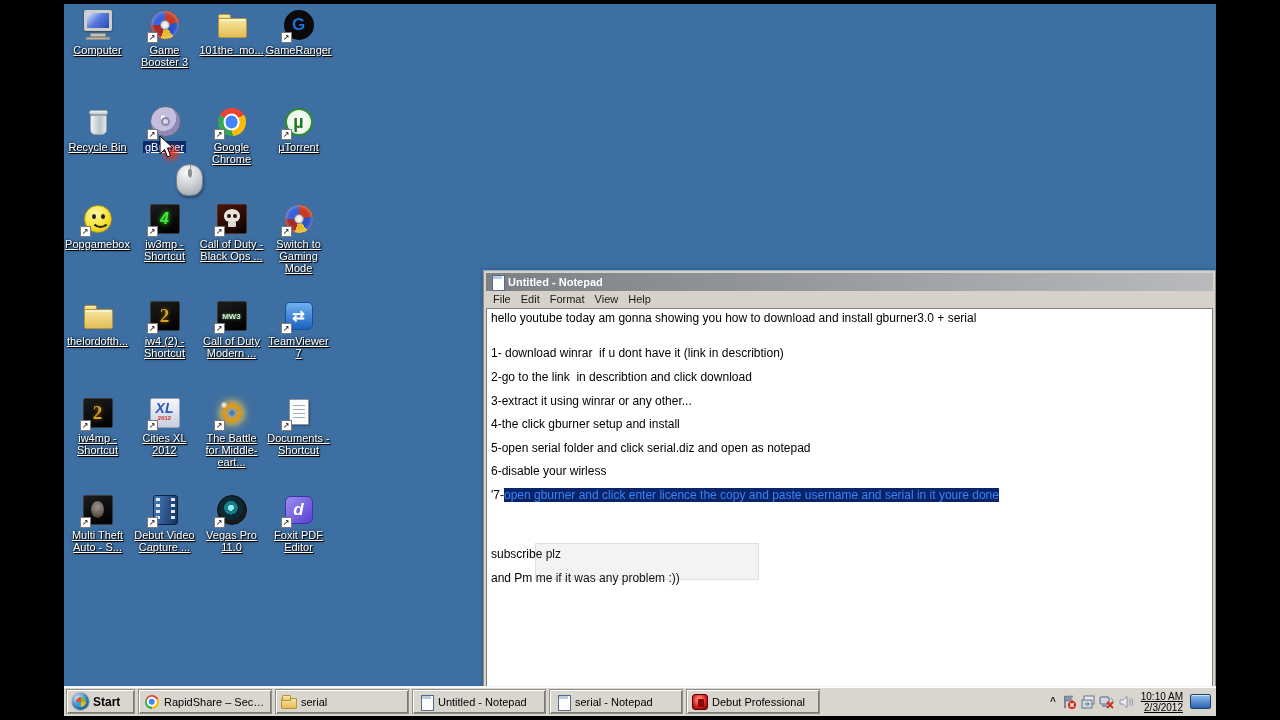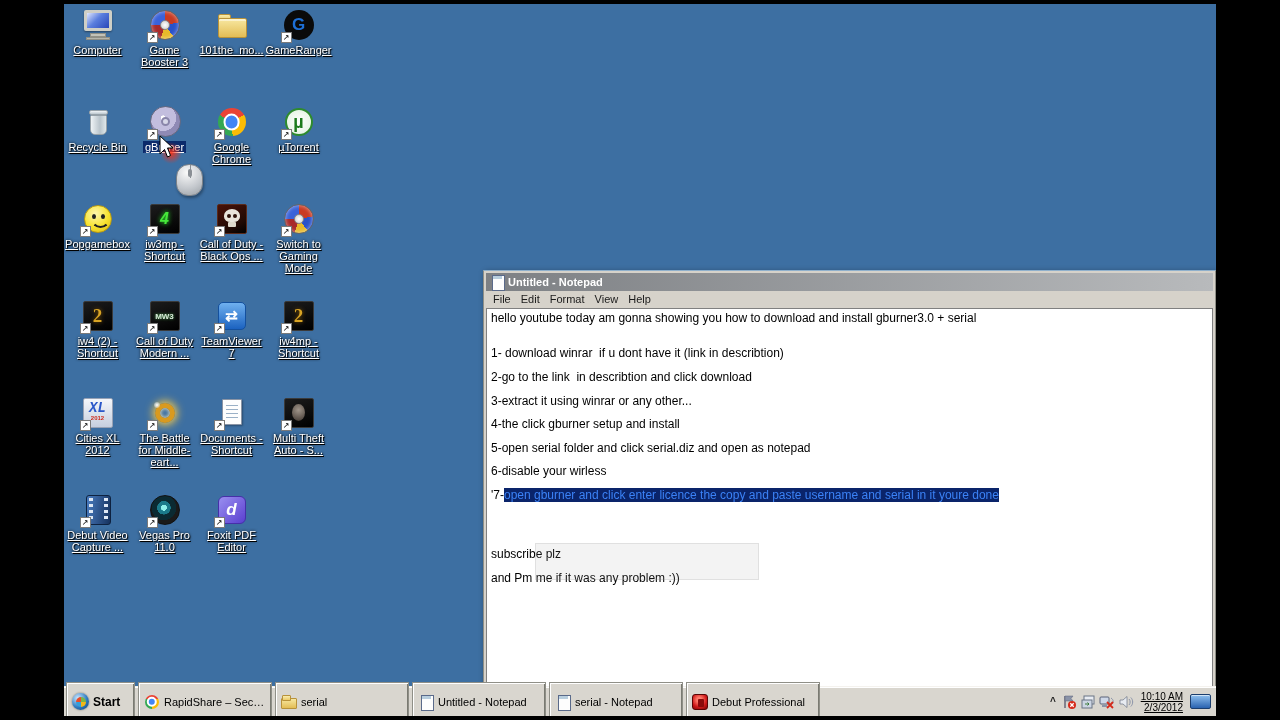--- a/index.html
+++ b/index.html
@@ -77,21 +77,21 @@
   .k-skull .sk-jaw { position:absolute; left:13px; top:20px; width:8px; height:5px; background:#ded9cc; border-radius:1px; }
 
   .k-teamviewer .tv-sq { position:absolute; left:3px; top:3px; width:28px; height:28px; border-radius:5px; background:linear-gradient(#6fb0ef,#1b62c0); border:1px solid #14509e; }
   .k-teamviewer .glyph { color:#fff; font-weight:bold; font-size:15px; }
 
   .k-photo .ph-frame { position:absolute; left:2px; top:5px; width:30px; height:24px; background:#fff; border:1px solid #9aa2aa; box-shadow:0 1px 2px rgba(0,0,0,.35); padding:2px; }
   .k-photo .ph-img { width:100%; height:100%; background:linear-gradient(#aed6f2 0 50%,#e8f2e0 50% 65%,#7fae6e 65% 100%); }
 
   .k-citiesxl .cx-sq { position:absolute; left:2px; top:2px; width:30px; height:30px; border-radius:2px; background:linear-gradient(#f4f6fa,#c6cfdf); border:1px solid #98a2b5; }
   .k-citiesxl .glyph { flex-direction:column; line-height:10px; }
-  .k-citiesxl .xl { color:#2a57c9; font-weight:bold; font-size:14px; font-style:italic;font-family:Liberation Mono, monospace; }
+  .k-citiesxl .xl { color:#2a57c9; font-weight:bold; font-size:14px; font-style:italic; }
   .k-citiesxl .yr { color:#d02a1a; font-weight:bold; font-size:6px; }
 
   .k-ring .ringc { position:absolute; left:7px; top:7px; width:20px; height:20px; border-radius:50%; border:5px solid #d99a1f; box-shadow:0 0 9px 2px rgba(255,205,70,.95), inset 0 0 4px #fff0c0; }
   .k-ring .spark { position:absolute; left:6px; top:6px; width:6px; height:6px; border-radius:50%; background:radial-gradient(#fff,rgba(255,255,200,0)); }
 
   .k-document .pg { position:absolute; left:7px; top:3px; width:20px; height:26px; background:#fdfdfd; border:1px solid #8a94a5; border-radius:1px; box-shadow:1px 1px 2px rgba(0,0,0,.3); }
   .k-document .pg::before { content:""; position:absolute; left:3px; right:3px; top:5px; height:16px; background:repeating-linear-gradient(to bottom,#9ab0c6 0 1px,transparent 1px 4px); }
 
   .k-mta .mta-face { position:absolute; left:10px; top:8px; width:13px; height:17px; border-radius:50%; background:radial-gradient(circle at 50% 35%,#a89c90,#5a5048 75%,#2a2520); opacity:.95; }
 
@@ -139,21 +139,21 @@
   .mini-debut { border-radius:3px; background:radial-gradient(circle at 45% 35%, #ff7a6a 0 20%, #d01818 60%, #7a0606); border:1px solid #5a0404; }
   .mini-debut::after { content:""; position:absolute; left:5px; top:4px; width:6px; height:8px; background:#8a0a0a; border-radius:1px; }
 
   
   .taskbar {
     position:absolute; left:0; right:0; top:682px; height:30px;
     background:#d9d6cf; border-top:1px solid #f4f2ee; box-shadow:inset 0 1px 0 #fff;
     display:flex; align-items:center; gap:3px; padding:0 2px; z-index:30;
   }
   .tbtn {
-    height:39px; background:#d9d6cf; border:1px solid #8f8f87;
+    height:25px; background:#d9d6cf; border:1px solid #8f8f87;
     box-shadow:inset 1px 1px 0 #ffffff, inset -1px -1px 0 #7a7a72;
     display:flex; align-items:center; gap:4px; padding:0 5px;
     font-size:11px; color:#000; overflow:hidden; white-space:nowrap;
   }
   .start-btn { width:69px; font-weight:bold; font-size:12px; flex:none; }
   .task-btn { width:134px; flex:none; }
   .task-btn .tlabel { overflow:hidden; text-overflow:ellipsis; }
   .orb { width:17px; height:17px; border-radius:50%; background:radial-gradient(circle at 35% 30%, #cfe8ff, #2e7cc2 55%, #0b3a6b); position:relative; flex:none; box-shadow:0 0 2px rgba(0,0,0,.5); }
   .orb::after { content:""; position:absolute; left:3.5px; top:3.5px; width:10px; height:10px; border-radius:50%; background:conic-gradient(#7ab648 0 25%, #f3b617 25% 50%, #32a0da 50% 75%, #e84b2a 75% 100%); }
 
@@ -254,20 +254,27 @@
         </div>
         <div class="dlabel">Call of Duty - Black Ops ...</div>
       </div>
       <div class="dicon">
         <div class="ic k-booster">
           <div class="bs-circle"></div>
           <div class="bs-hub"></div>
           <span class="badge">↗</span>
         </div>
         <div class="dlabel">Switch to Gaming Mode</div>
+      </div>
+      <div class="dicon">
+        <div class="ic k-folder">
+          <div class="folder-tab"></div>
+          <div class="folder-body"></div>
+        </div>
+        <div class="dlabel">thelordofth...</div>
       </div>
       <div class="dicon">
         <div class="ic k-gold2">
           <div class="dark-tile"></div>
           <span class="glyph">2</span>
           <span class="badge">↗</span>
         </div>
         <div class="dlabel">iw4 (2) - Shortcut</div>
       </div>
       <div class="dicon">

